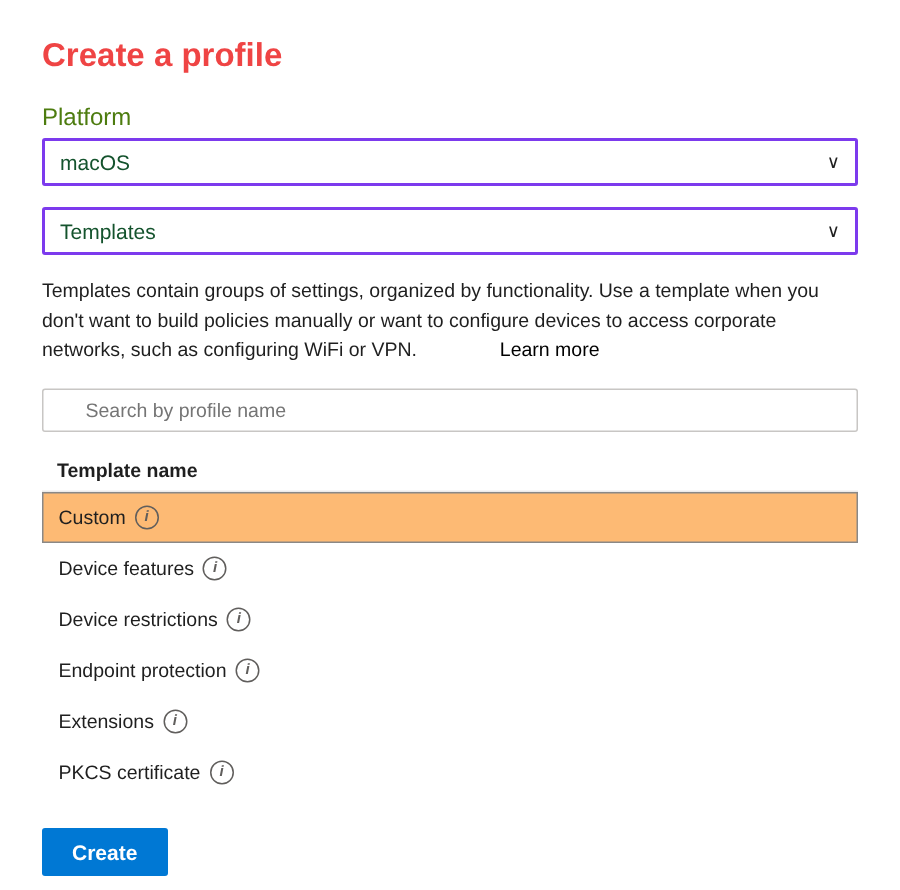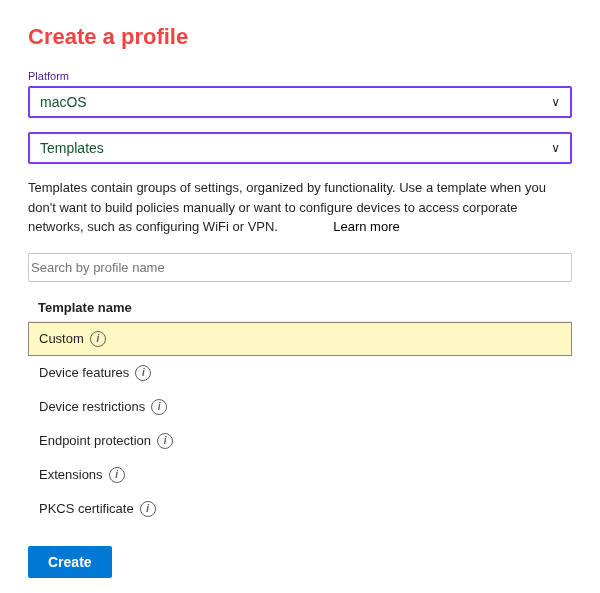--- a/index.html
+++ b/index.html
@@ -17,24 +17,24 @@
       font-weight: 600;
       margin-bottom: 20px;
       color: #ef4444;
     }
 
     .field-group {
       margin-bottom: 14px;
     }
 
     .field-label {
-      font-size: 11px;
+      font-size: 16px;
       font-weight: 400;
       margin-bottom: 4px;
-      color: #4c1d95;
+      color: #4d7c0f;
     }
 
     .select-box {
       display: flex;
       align-items: center;
       justify-content: space-between;
       border: 2px solid #7c3aed;
       border-radius: 2px;
       padding: 6px 10px;
       cursor: pointer;
@@ -62,21 +62,21 @@
     .description-text a {
       color: #000000;
       text-decoration: none;
       margin-left: 48px;
     }
 
     .search-box {
       width: 100%;
       border: 1px solid #c8c6c4;
       border-radius: 2px;
-      padding: 6px 2px;
+      padding: 6px 28px;
       font-size: 13px;
       color: #ec4899;
       margin-bottom: 12px;
       outline: none;
     }
 
     .column-header {
       font-size: 13px;
       font-weight: 600;
       padding: 6px 10px;
@@ -92,21 +92,21 @@
       display: flex;
       align-items: center;
       padding: 8px 10px;
       font-size: 13px;
       color: #1f1f1f;
       cursor: pointer;
       border: 1px solid transparent;
     }
 
     .template-item.selected {
-      background: #fef9c3;
+      background: #fdba74;
       border: 1px solid #8a8886;
     }
 
     .template-item .info-icon {
       display: inline-flex;
       align-items: center;
       justify-content: center;
       width: 16px;
       height: 16px;
       border-radius: 50%;

